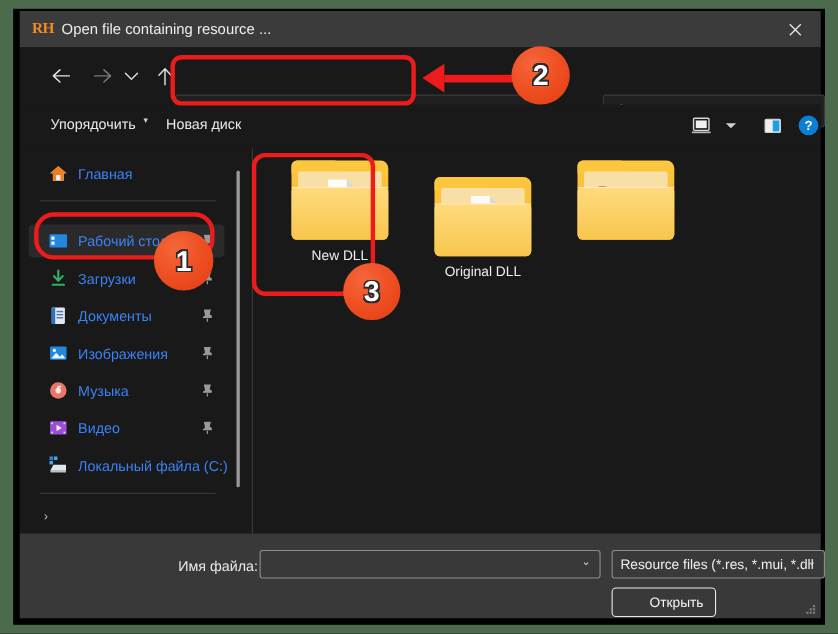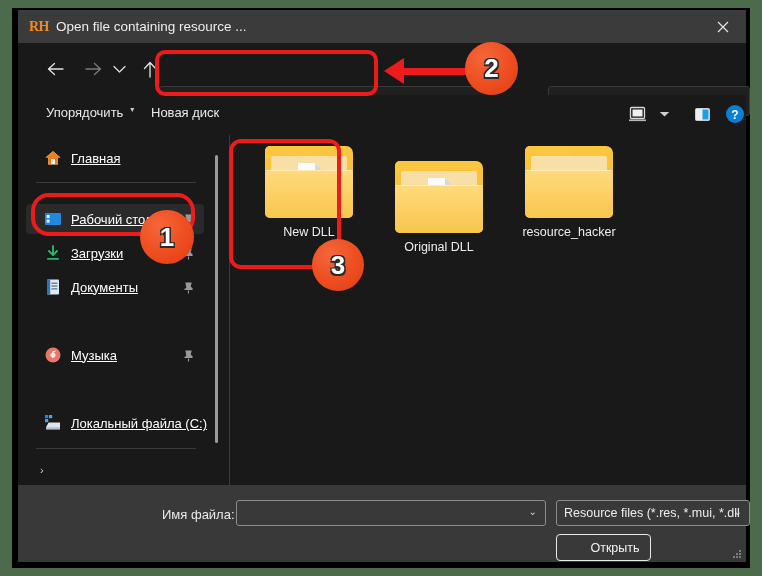--- a/index.html
+++ b/index.html
@@ -106,21 +106,21 @@
   .sb-item{
     position:absolute;left:8px;width:178px;height:30px;
     display:flex;align-items:center;border-radius:4px;
     box-sizing:border-box;
   }
   .sb-item.sel{background:#2a2a2a;}
   .sb-ic{
     width:18px;height:18px;margin-left:18px;flex:none;position:relative;
   }
   .sb-label{
-    margin-left:9px;font-size:13px;color:#ffffff;white-space:nowrap;text-decoration:underline;
+    margin-left:9px;font-size:13px;color:#3b82f6;white-space:nowrap;
   }
   .pin{
     position:absolute;right:10px;top:8px;color:#9a9a9a;
   }
   .sb-sep{
     position:absolute;left:18px;width:160px;height:1px;background:#3a3a3a;
   }
   .sb-chev{
     position:absolute;left:22px;color:#c9c9c9;font-size:11px;
   }
@@ -394,37 +394,70 @@
           </svg>
         </span>
         <span class="sb-label">Документы</span>
         <span class="pin">
           <svg width="11" height="12" viewBox="0 0 11 12">
               <path d="M3 1 h5 l-1 4 2 1.4 v1.1 H2 V7.4 L4 6 Z M5.5 8.5 V11.5" stroke="#9a9a9a" stroke-width="1.1" fill="#9a9a9a"></path>
             </svg>
         </span>
       </div>
 
+      <div class="sb-item" style="top:171px">
+        <span class="sb-ic">
+          <svg width="18" height="18" viewBox="0 0 18 18">
+            <rect x="1.5" y="3" width="15" height="12" rx="1.2" fill="#2288dd"></rect>
+            <circle cx="5.4" cy="6.6" r="1.5" fill="#ffffff"></circle>
+            <path d="M2.6 14 L7 8.6 L10.5 12.4 L12.6 10 L15.4 14 Z" fill="#e8f3fd"></path>
+          </svg>
+        </span>
+        <span class="sb-label">Изображения</span>
+        <span class="pin">
+          <svg width="11" height="12" viewBox="0 0 11 12">
+              <path d="M3 1 h5 l-1 4 2 1.4 v1.1 H2 V7.4 L4 6 Z M5.5 8.5 V11.5" stroke="#9a9a9a" stroke-width="1.1" fill="#9a9a9a"></path>
+            </svg>
+        </span>
+      </div>
 
       <div class="sb-item" style="top:205px">
         <span class="sb-ic">
           <svg width="18" height="18" viewBox="0 0 18 18">
             <circle cx="9" cy="9" r="7.5" fill="#e8776a"></circle>
             <circle cx="9" cy="9" r="2.6" fill="#f7d9d2"></circle>
             <path d="M8.2 11.4 V5.4 l3.4 -1 v1.4 l-2.4 0.8 v5.3" fill="#ffffff"></path>
           </svg>
         </span>
         <span class="sb-label">Музыка</span>
         <span class="pin">
           <svg width="11" height="12" viewBox="0 0 11 12">
               <path d="M3 1 h5 l-1 4 2 1.4 v1.1 H2 V7.4 L4 6 Z M5.5 8.5 V11.5" stroke="#9a9a9a" stroke-width="1.1" fill="#9a9a9a"></path>
             </svg>
         </span>
       </div>
 
+      <div class="sb-item" style="top:239px">
+        <span class="sb-ic">
+          <svg width="18" height="18" viewBox="0 0 18 18">
+            <rect x="1.5" y="3" width="15" height="12" rx="1.2" fill="#9b4fd8"></rect>
+            <rect x="2.6" y="4" width="1.6" height="1.6" fill="#e9d6f8"></rect>
+            <rect x="2.6" y="12.4" width="1.6" height="1.6" fill="#e9d6f8"></rect>
+            <rect x="13.8" y="4" width="1.6" height="1.6" fill="#e9d6f8"></rect>
+            <rect x="13.8" y="12.4" width="1.6" height="1.6" fill="#e9d6f8"></rect>
+            <path d="M7.4 6.2 L12 9 L7.4 11.8 Z" fill="#ffffff"></path>
+          </svg>
+        </span>
+        <span class="sb-label">Видео</span>
+        <span class="pin">
+          <svg width="11" height="12" viewBox="0 0 11 12">
+              <path d="M3 1 h5 l-1 4 2 1.4 v1.1 H2 V7.4 L4 6 Z M5.5 8.5 V11.5" stroke="#9a9a9a" stroke-width="1.1" fill="#9a9a9a"></path>
+            </svg>
+        </span>
+      </div>
 
       <div class="sb-item" style="top:273px">
         <span class="sb-ic">
           <svg width="18" height="18" viewBox="0 0 18 18">
             <rect x="1" y="1" width="3.2" height="3.2" fill="#2288dd"></rect>
             <rect x="5" y="1" width="3.2" height="3.2" fill="#4aa3e8"></rect>
             <rect x="1" y="5" width="3.2" height="3.2" fill="#4aa3e8"></rect>
             <path d="M2 13.2 L4.6 8.6 H16 V14.4 H2 Z" fill="#e2e6ea"></path>
             <path d="M2 13.2 H16 V15.6 H2 Z" fill="#b9c0c8"></path>
           </svg>
@@ -470,21 +503,20 @@
 
       <div class="fileitem" style="left:275px;top:11px">
         <div class="folder">
           <div class="back"></div>
             <div class="backtop"></div>
           <div class="inner">
               <div class="rh-art">Resource</div>
             </div>
           <div class="front"></div>
         </div>
-        <div class="filelabel">resource_hacker</div>
       </div>
 
     </div>
   </div>
 
   <div class="bottom">
     <div class="grip">
       <i style="left:6px;top:0"></i>
         <i style="left:3px;top:3px"></i>
         <i style="left:6px;top:3px"></i>

